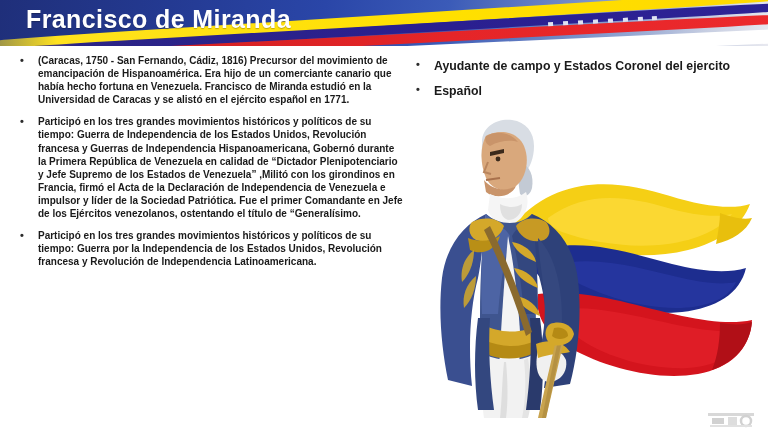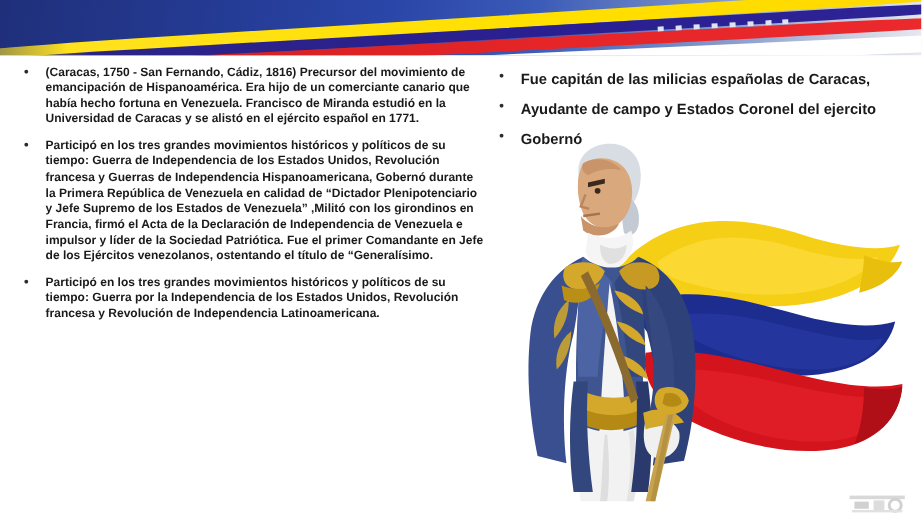--- a/index.html
+++ b/index.html
@@ -184,35 +184,35 @@
       <span style="left:0px"></span>
       <span style="left:15px"></span>
       <span style="left:30px"></span>
       <span style="left:45px"></span>
       <span style="left:60px"></span>
       <span style="left:75px"></span>
       <span style="left:90px"></span>
       <span style="left:104px"></span>
     </div>
 
+    <div class="header-title">Francisco  de Miranda</div>
   </div>
 
   <div class="left-col">
     <ul class="bullets">
       <li>(Caracas, 1750 - San Fernando, Cádiz, 1816) Precursor del movimiento de emancipación de Hispanoamérica. Era hijo de un comerciante canario que había hecho fortuna en Venezuela. Francisco de Miranda estudió en la Universidad de Caracas y se alistó en el ejército español en 1771.</li>
       <li>Participó en los tres grandes movimientos históricos y políticos de su tiempo: Guerra de Independencia de los Estados Unidos, Revolución francesa y Guerras de Independencia Hispanoamericana, Gobernó durante la Primera República de Venezuela en calidad de “Dictador Plenipotenciario y Jefe Supremo de los Estados de Venezuela” ,Militó con los girondinos en Francia, firmó el Acta de la Declaración de Independencia de Venezuela e impulsor y líder de la Sociedad Patriótica. Fue el primer Comandante en Jefe de los Ejércitos venezolanos, ostentando el título de “Generalísimo.</li>
       <li>Participó en los tres grandes movimientos históricos y políticos de su tiempo: Guerra por la Independencia de los Estados Unidos, Revolución francesa y Revolución de Independencia Latinoamericana.</li>
     </ul>
   </div>
 
   <div class="right-col">
     <ul class="bullets">
-      <li>Fue capitán de las milicias españolas de Caracas,</li>
       <li>Ayudante de campo y Estados Coronel del ejercito</li>
-      <li>Gobernó</li>
+      <li>Español</li>
     </ul>
   </div>
 
   <div class="illustration">
     <svg viewBox="0 0 348 300" xmlns="http://www.w3.org/2000/svg">
 
       <g>
         <path d="M95,105 C140,55 200,62 250,78 C282,88 312,92 330,86
                  C322,108 300,124 268,132 C228,142 186,136 150,128
                  C128,123 106,116 95,105 Z" fill="#f5cf15"></path>

